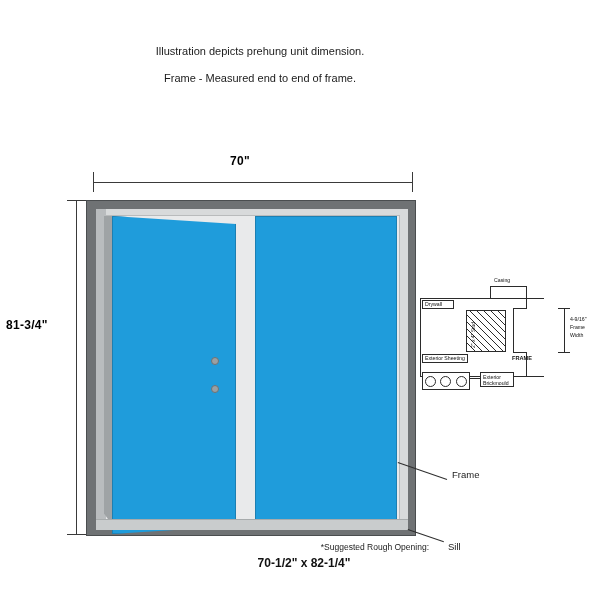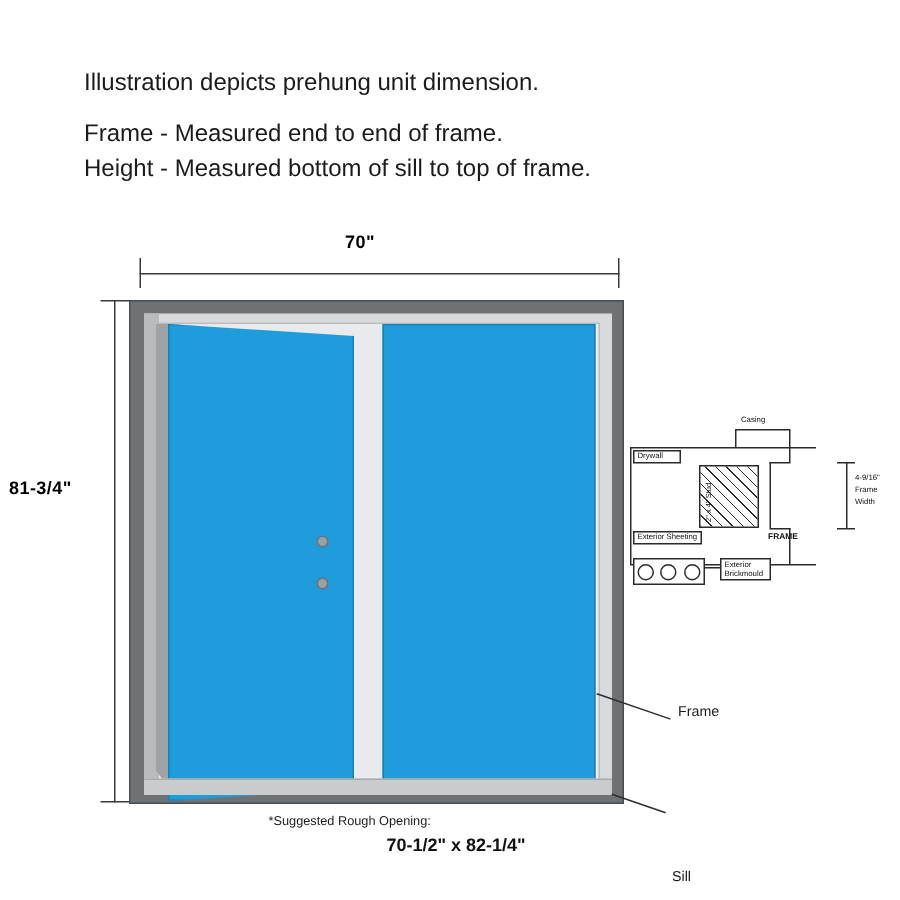--- a/index.html
+++ b/index.html
@@ -16,26 +16,27 @@
   }
   #root {
     position: relative;
     width: 600px;
     height: 600px;
   }
   .abs { position: absolute; }
 
   
   .note-block {
-    left: 56px;
+    left: 40px;
     top: 44px;
     width: 440px;
-    font-size: 16px;
+    font-size: 11px;
     line-height: 1.45;
     color: #1b1b1b;
+    text-align: center;
   }
   .note-line { white-space: nowrap; }
   .note-gap { height: 11px; }
 
   
   .dim-top-label {
     left: 230px;
     top: 154px;
     font-size: 12px;
     font-weight: 700;
@@ -164,21 +165,21 @@
     font-size: 9.5px;
     color: #1b1b1b;
     white-space: nowrap;
   }
 
   
   .ro-note {
     left: 179px;
     top: 542px;
     width: 250px;
-    text-align: left;
+    text-align: right;
     font-size: 8.5px;
     color: #1b1b1b;
   }
   .ro-dim {
     left: 179px;
     top: 556px;
     width: 250px;
     text-align: center;
     font-size: 12px;
     font-weight: 700;
@@ -256,21 +257,20 @@
 </style>
 </head>
 <body>
 
 <div id="root">
 
   <div class="abs note-block">
     <div class="note-line">Illustration depicts prehung unit dimension.</div>
     <div class="note-gap"></div>
     <div class="note-line">Frame - Measured end to end of frame.</div>
-    <div class="note-line">Height - Measured bottom of sill to top of frame.</div>
   </div>
 
   <div class="abs dim-top-label">70"</div>
   <div class="abs dim-top-line"></div>
   <div class="abs tick-v" style="left:93px; top:172px; height:20px;"></div>
   <div class="abs tick-v" style="left:412px; top:172px; height:20px;"></div>
 
   <div class="abs dim-left-label">81-3/4"</div>
   <div class="abs dim-left-line"></div>
   <div class="abs tick-h" style="left:67px; top:200px; width:20px;"></div>
@@ -284,21 +284,21 @@
   <div class="abs panel-fixed"></div>
   <div class="abs panel-swing"></div>
   <div class="abs knob" style="left:211px; top:357px;"></div>
   <div class="abs knob" style="left:211px; top:385px;"></div>
   <div class="abs sill-bar"></div>
 
   <div class="abs leader" style="left:398px; top:462px; width:52px; transform:rotate(19deg);"></div>
   <div class="abs callout-text" style="left:452px; top:469px;">Frame</div>
 
   <div class="abs leader" style="left:408px; top:529px; width:38px; transform:rotate(19deg);"></div>
-  <div class="abs callout-text" style="left:448px; top:541px;margin-top:38px;">Sill</div>
+  <div class="abs callout-text" style="left:448px; top:541px;">Sill</div>
 
   <div class="abs ro-note">*Suggested Rough Opening:</div>
   <div class="abs ro-dim">70-1/2" x 82-1/4"</div>
 
   <div class="abs detail">
 
     <div class="det-line det-h" style="left:2px; top:20px; width:124px;"></div>
     <div class="det-line det-h" style="left:2px; top:98px; width:124px;"></div>
     <div class="det-line det-v" style="left:2px; top:20px; height:78px;"></div>
 

